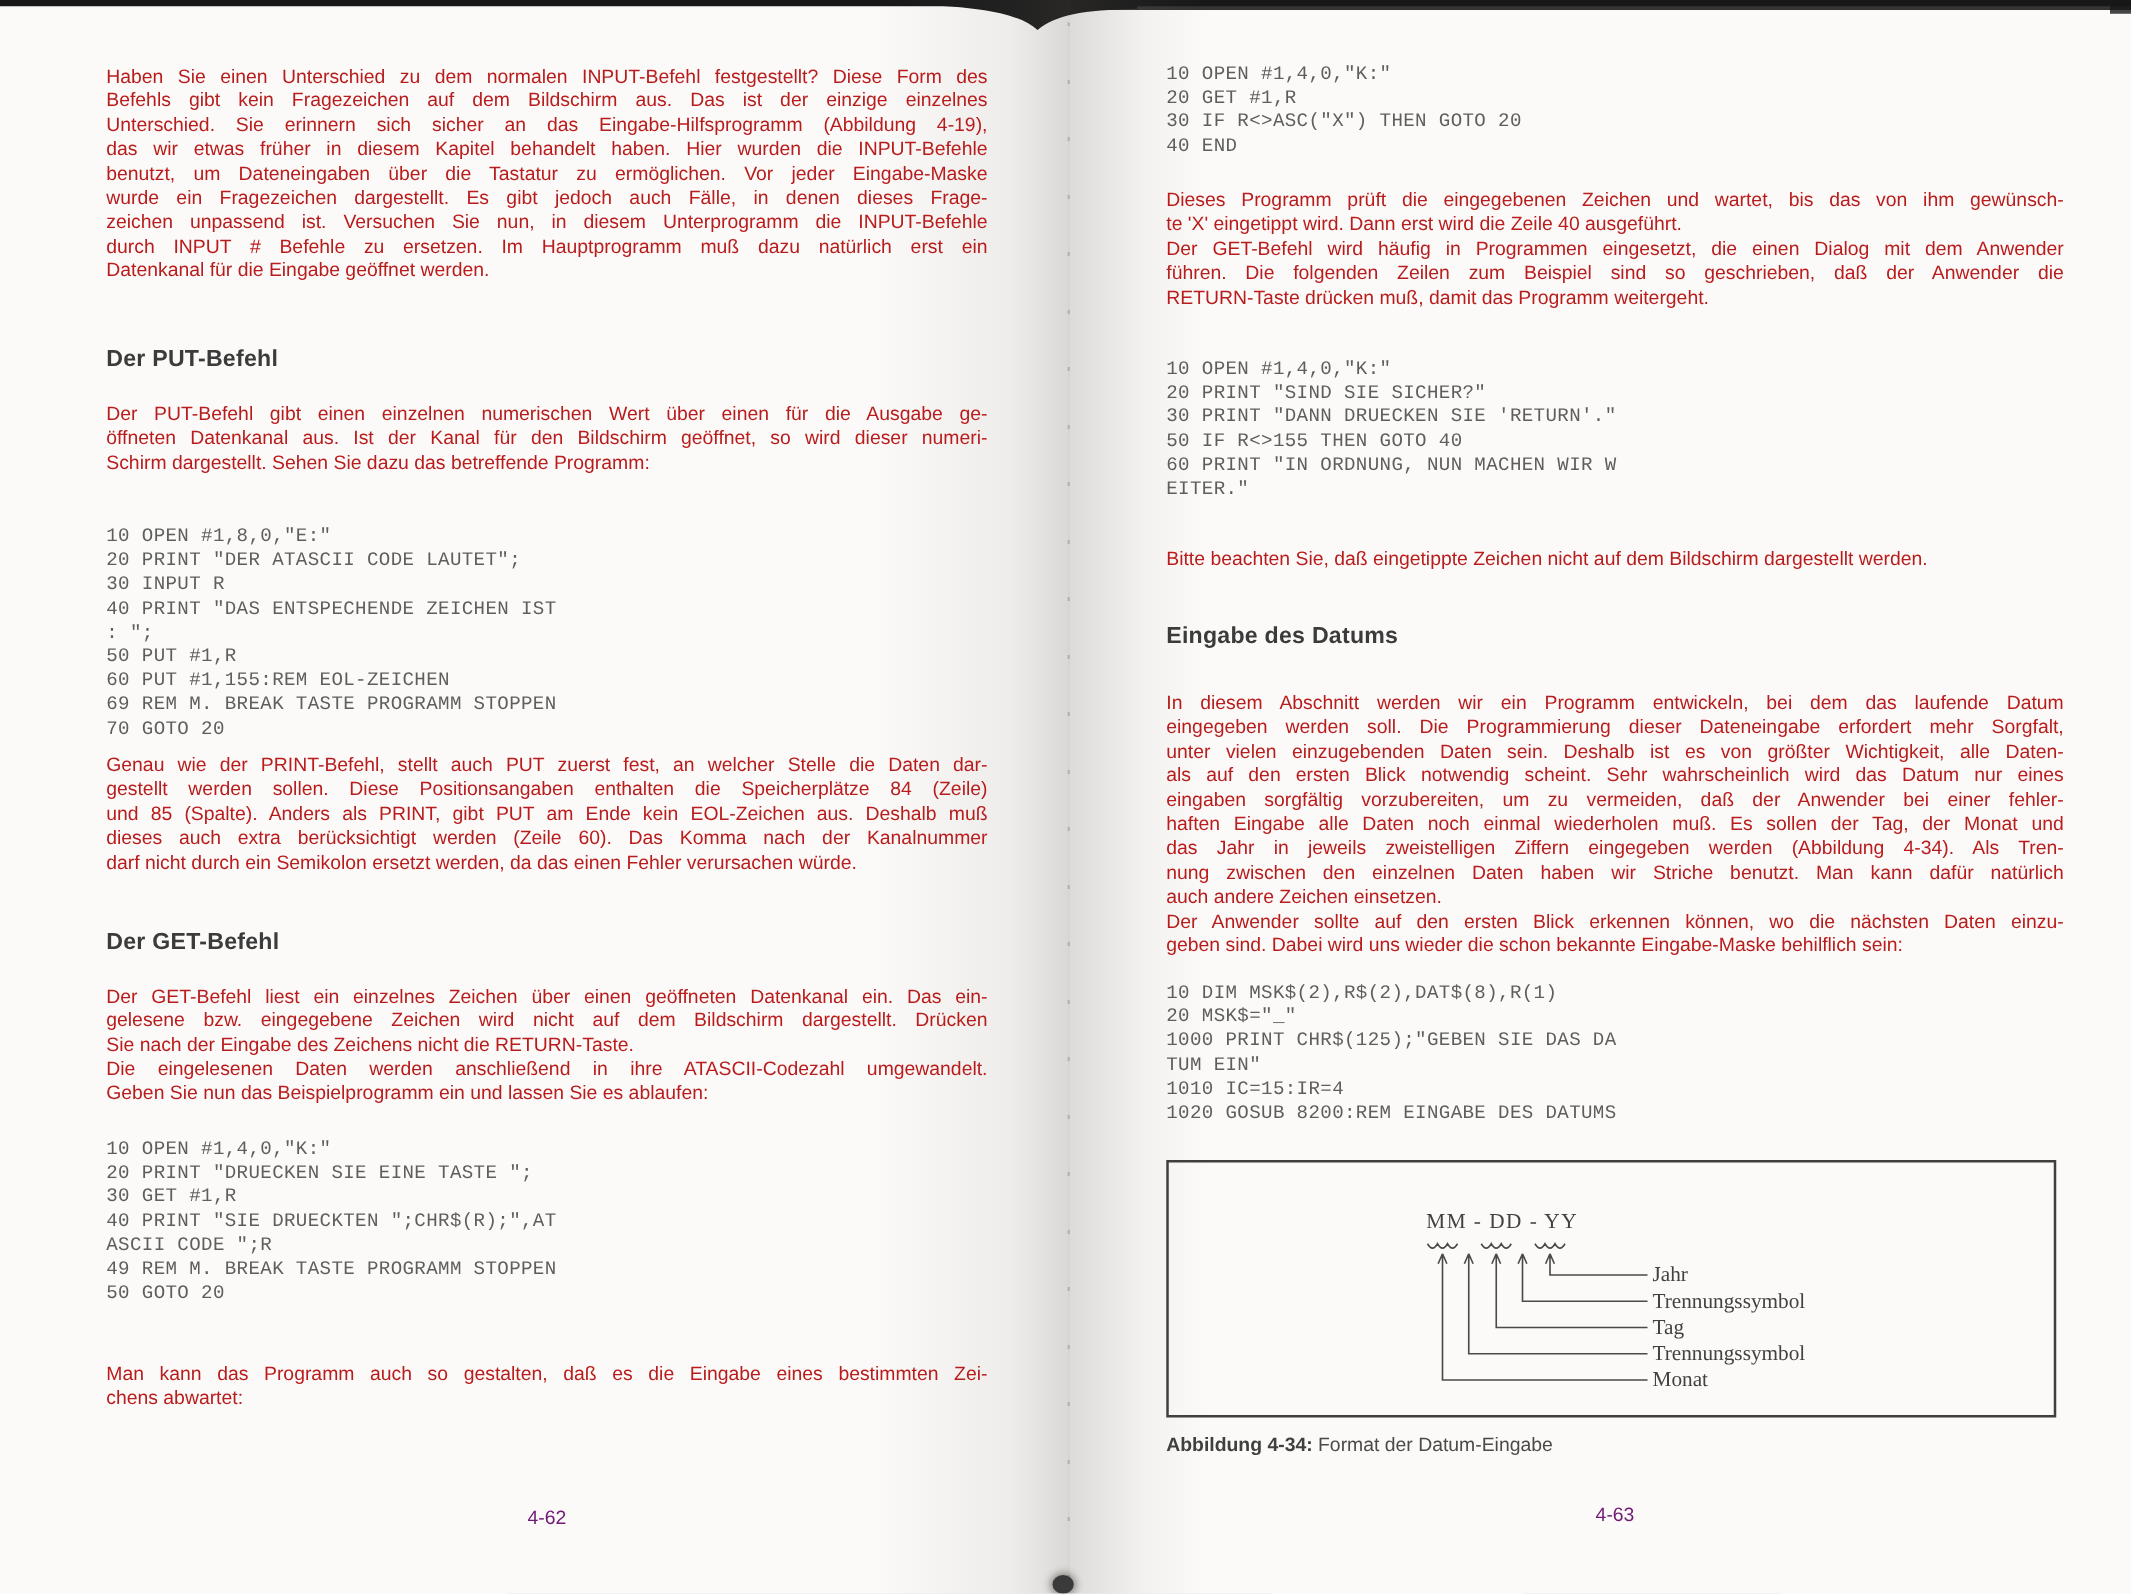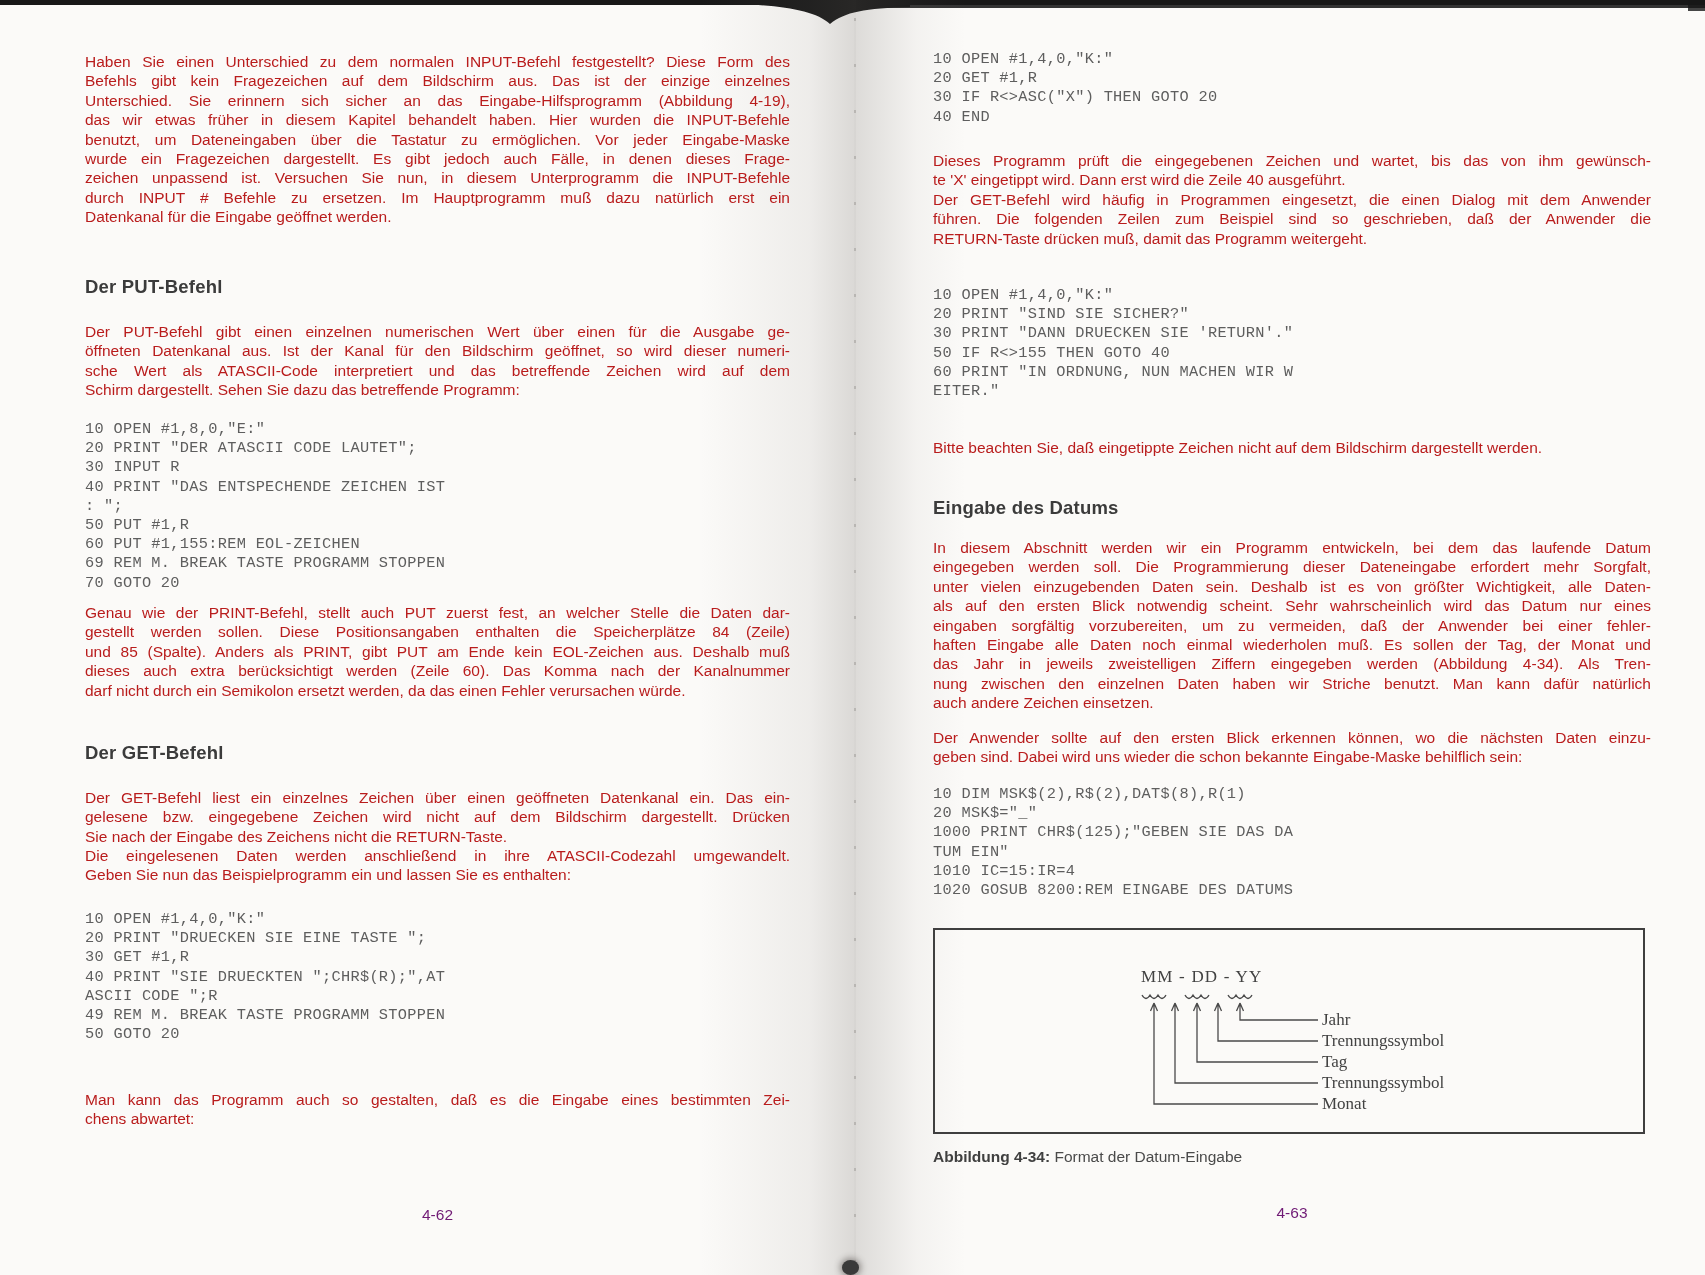--- a/index.html
+++ b/index.html
@@ -64,21 +64,20 @@
         <div class="jline">zeichen unpassend ist. Versuchen Sie nun, in diesem Unterprogramm die INPUT-Befehle</div>
         <div class="jline">durch INPUT # Befehle zu ersetzen. Im Hauptprogramm muß dazu natürlich erst ein</div>
         <div class="jline last">Datenkanal für die Eingabe geöffnet werden.</div>
       </div>
 
     <div class="block col-l heading" style="top:276px">Der PUT-Befehl</div>
 
     <div class="block col-l" style="top:322px">
         <div class="jline">Der PUT-Befehl gibt einen einzelnen numerischen Wert über einen für die Ausgabe ge-</div>
         <div class="jline">öffneten Datenkanal aus. Ist der Kanal für den Bildschirm geöffnet, so wird dieser numeri-</div>
-        <div class="jline">sche Wert als ATASCII-Code interpretiert und das betreffende Zeichen wird auf dem</div>
         <div class="jline last">Schirm dargestellt. Sehen Sie dazu das betreffende Programm:</div>
       </div>
 
     <div class="block col-l" style="top:420px">
         <div class="cline">10 OPEN #1,8,0,"E:"</div>
         <div class="cline">20 PRINT "DER ATASCII CODE LAUTET";</div>
         <div class="cline">30 INPUT R</div>
         <div class="cline">40 PRINT "DAS ENTSPECHENDE ZEICHEN IST</div>
         <div class="cline">: ";</div>
         <div class="cline">50 PUT #1,R</div>
@@ -98,21 +97,21 @@
     <div class="block col-l heading" style="top:742px">Der GET-Befehl</div>
 
     <div class="block col-l" style="top:788px">
         <div class="jline">Der GET-Befehl liest ein einzelnes Zeichen über einen geöffneten Datenkanal ein. Das ein-</div>
         <div class="jline">gelesene bzw. eingegebene Zeichen wird nicht auf dem Bildschirm dargestellt. Drücken</div>
         <div class="jline last">Sie nach der Eingabe des Zeichens nicht die RETURN-Taste.</div>
       </div>
 
     <div class="block col-l" style="top:846px">
         <div class="jline">Die eingelesenen Daten werden anschließend in ihre ATASCII-Codezahl umgewandelt.</div>
-        <div class="jline last">Geben Sie nun das Beispielprogramm ein und lassen Sie es enthalten:</div>
+        <div class="jline last">Geben Sie nun das Beispielprogramm ein und lassen Sie es ablaufen:</div>
       </div>
 
     <div class="block col-l" style="top:910px">
         <div class="cline">10 OPEN #1,4,0,"K:"</div>
         <div class="cline">20 PRINT "DRUECKEN SIE EINE TASTE ";</div>
         <div class="cline">30 GET #1,R</div>
         <div class="cline">40 PRINT "SIE DRUECKTEN ";CHR$(R);",AT</div>
         <div class="cline">ASCII CODE ";R</div>
         <div class="cline">49 REM M. BREAK TASTE PROGRAMM STOPPEN</div>
         <div class="cline last">50 GOTO 20</div>
@@ -154,21 +153,21 @@
         <div class="cline">60 PRINT "IN ORDNUNG, NUN MACHEN WIR W</div>
         <div class="cline last">EITER."</div>
       </div>
 
     <div class="block col-r" style="top:438px">
         <div class="jline last">Bitte beachten Sie, daß eingetippte Zeichen nicht auf dem Bildschirm dargestellt werden.</div>
       </div>
 
     <div class="block col-r heading" style="top:497px">Eingabe des Datums</div>
 
-    <div class="block col-r" style="top:538px">
+    <div class="block col-r" style="top:553px">
         <div class="jline">In diesem Abschnitt werden wir ein Programm entwickeln, bei dem das laufende Datum</div>
         <div class="jline">eingegeben werden soll. Die Programmierung dieser Dateneingabe erfordert mehr Sorgfalt,</div>
         <div class="jline">unter vielen einzugebenden Daten sein. Deshalb ist es von größter Wichtigkeit, alle Daten-</div>
         <div class="jline">als auf den ersten Blick notwendig scheint. Sehr wahrscheinlich wird das Datum nur eines</div>
         <div class="jline">eingaben sorgfältig vorzubereiten, um zu vermeiden, daß der Anwender bei einer fehler-</div>
         <div class="jline">haften Eingabe alle Daten noch einmal wiederholen muß. Es sollen der Tag, der Monat und</div>
         <div class="jline">das Jahr in jeweils zweistelligen Ziffern eingegeben werden (Abbildung 4-34). Als Tren-</div>
         <div class="jline">nung zwischen den einzelnen Daten haben wir Striche benutzt. Man kann dafür natürlich</div>
         <div class="jline last">auch andere Zeichen einsetzen.</div>
       </div>

